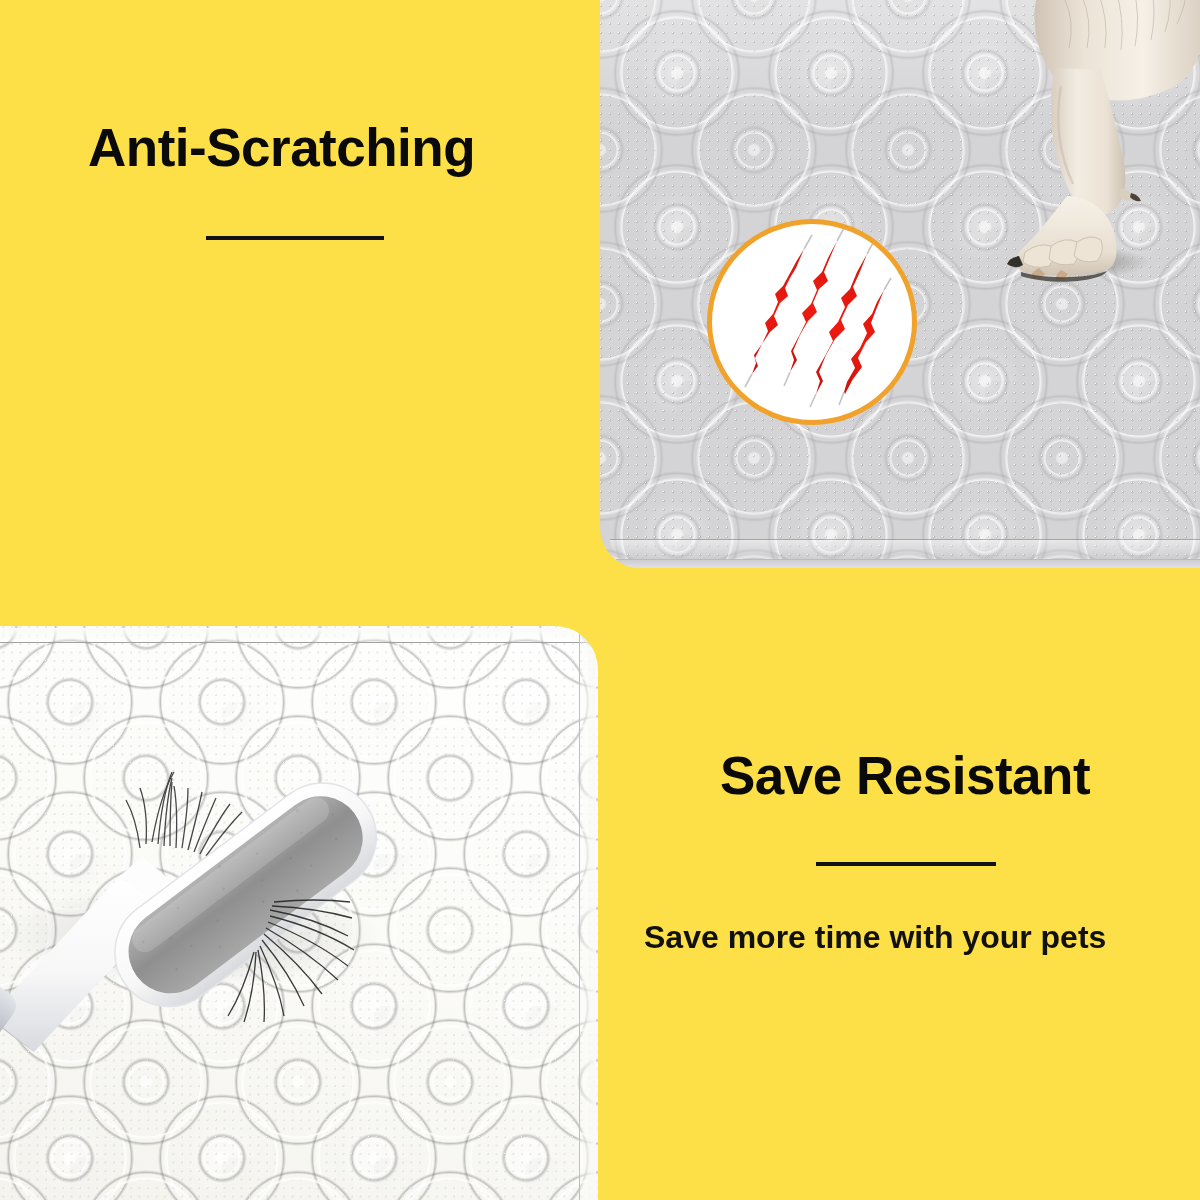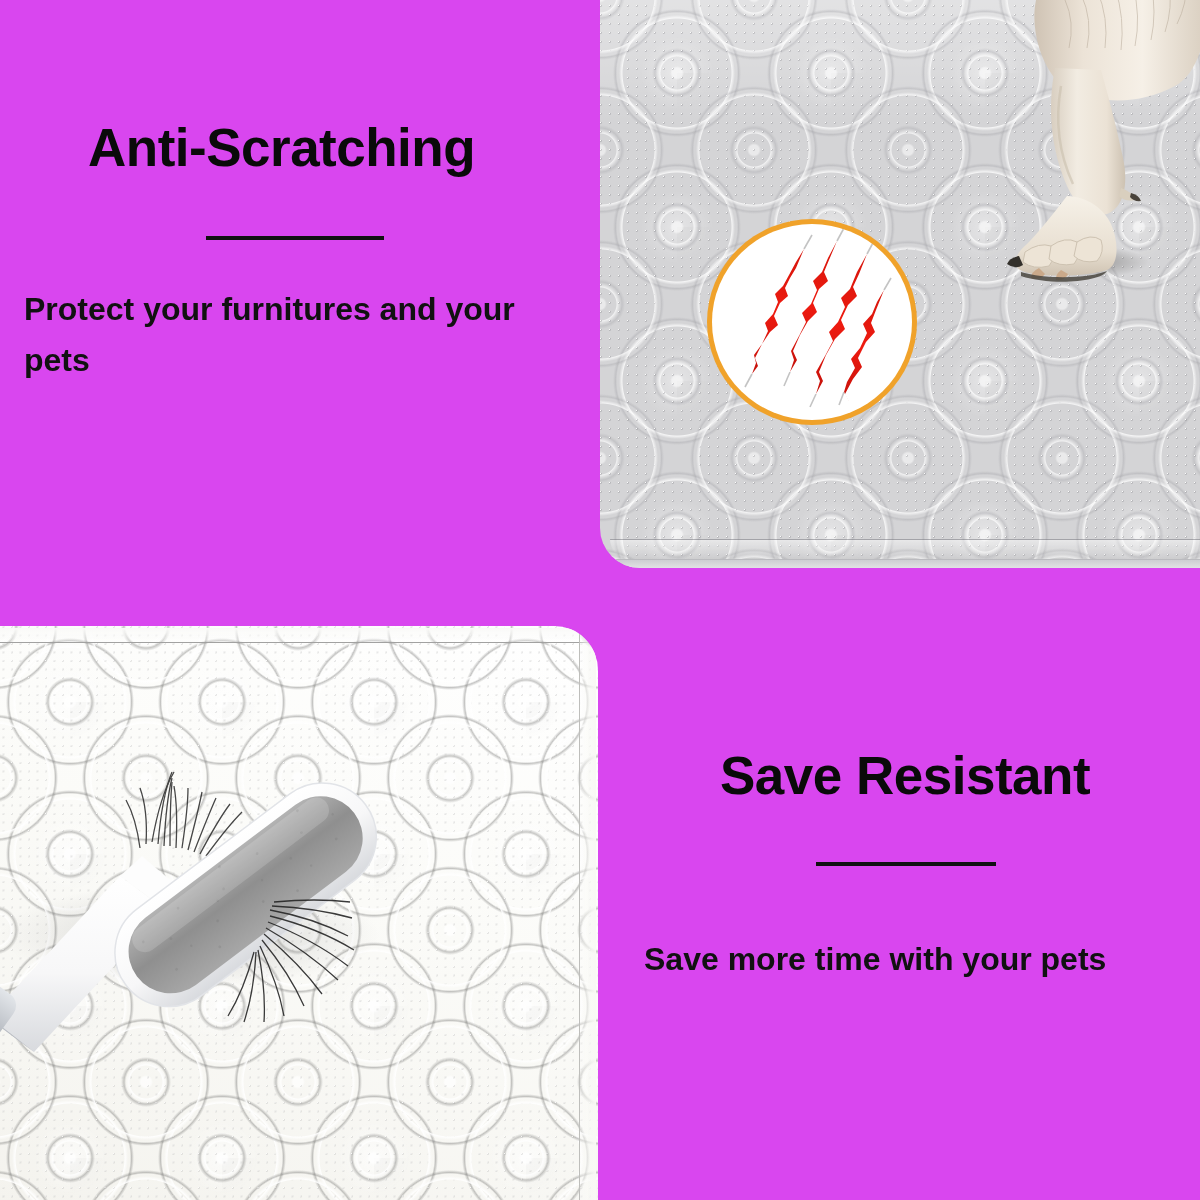--- a/index.html
+++ b/index.html
@@ -7,21 +7,21 @@
     padding: 0;
     background: #ffffff;
   }
   body {
     font-family: "Liberation Sans", sans-serif;
   }
   #stage {
     position: relative;
     width: 1200px;
     height: 1200px;
-    background: #d946ef;
+    background: #fde047;
     overflow: hidden;
   }
 
   
   .panel {
     position: absolute;
     overflow: hidden;
   }
 
   
@@ -48,21 +48,21 @@
   }
 
   
   #tl-text { left: 88px; top: 120px; width: 500px; }
   #tl-divider { margin-left: 118px; margin-top: 60px; width: 178px; }
   #tl-sub { margin-top: 44px; width: 560px; margin-left: -64px; }
 
   
   #br-text { left: 720px; top: 748px; width: 470px; }
   #br-divider { margin-left: 96px; margin-top: 58px; width: 180px; }
-  #br-sub { margin-top: 68px; width: 540px; margin-left: -76px; }
+  #br-sub { margin-top: 46px; width: 540px; margin-left: -76px; }
 
   
   #gray-mat {
     left: 600px;
     top: -4px;
     width: 604px;
     height: 572px;
     border-bottom-left-radius: 40px;
     background:
       linear-gradient(180deg, rgba(255,255,255,0.35) 0%, rgba(255,255,255,0) 22%),
@@ -337,21 +337,20 @@
           <path d="M104 170 L98 183"></path>
         <path d="M172 66 L179 54"></path>
           <path d="M132 168 L127 181"></path>
       </g>
     </svg>
   </div>
 
   <div class="text-block" id="tl-text">
     <div class="feature-title">Anti-Scratching</div>
     <div class="divider" id="tl-divider"></div>
-    <div class="feature-sub" id="tl-sub">Protect your furnitures and your pets</div>
   </div>
 
   <div class="panel quilt-white" id="white-mat">
     <div class="quilt quilt-puff"></div>
     <div class="quilt quilt-rings"></div>
     <div class="quilt quilt-rings-offset"></div>
     <div class="quilt quilt-dots-a" style="-webkit-mask-image: radial-gradient(circle at 50% 50%, #000 53px, transparent 55px),
                                      radial-gradient(circle at 50% 50%, #000 53px, transparent 55px),
                                      radial-gradient(circle at 50% 50%, #000 17px, transparent 19px),
                                      radial-gradient(circle at 50% 50%, #000 17px, transparent 19px);

